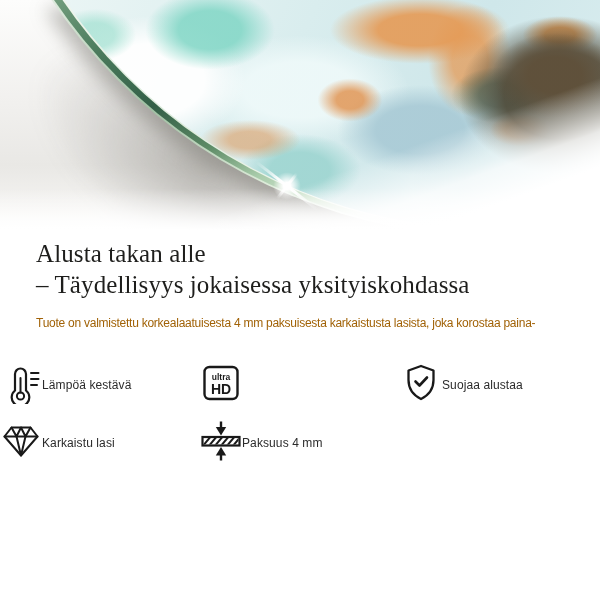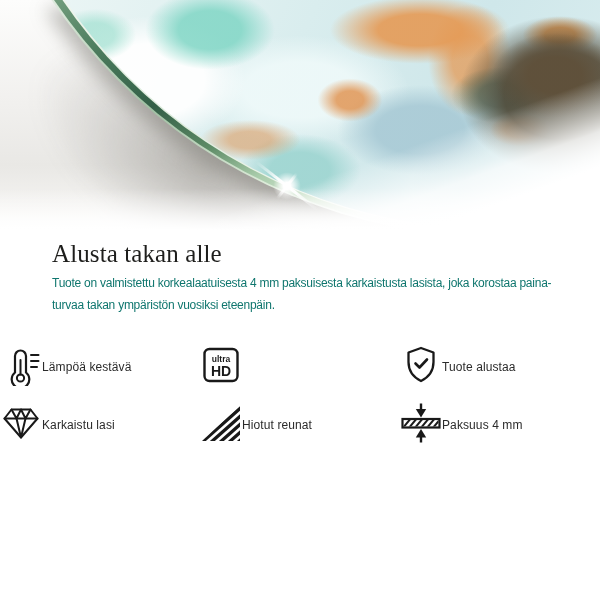--- a/index.html
+++ b/index.html
@@ -71,29 +71,29 @@
     filter:blur(0.4px);
   }
   .sparkle .ray1{width:78px;transform:translate(-50%,-50%) rotate(38deg);}
   .sparkle .ray2{width:32px;transform:translate(-50%,-50%) rotate(128deg);}
   .sparkle .core{
     position:absolute;left:-14px;top:-14px;width:28px;height:28px;border-radius:50%;
     background:radial-gradient(circle,#ffffff 0 18%,rgba(255,255,255,0.65) 38%,rgba(255,255,255,0) 70%);
   }
 
   
-  .content{padding:0 10px 0 52px;}
+  .content{padding:0 10px 0 36px;}
   h1.title{
     margin:8px 0 0 0;
     font-family:"Liberation Serif","DejaVu Serif",serif;
     font-weight:400;font-size:25px;line-height:31px;color:#1e1e1c;
     letter-spacing:0.1px;
   }
   .desc{
-    margin-top:3px;color:#0f766e;font-size:12px;line-height:22px;letter-spacing:-0.25px;
+    margin-top:12px;color:#a16207;font-size:12px;line-height:22px;letter-spacing:-0.25px;
   }
   .desc .dline{white-space:nowrap;}
 
   
   .features{
     margin-top:28px;width:600px;
     display:grid;grid-template-columns:1fr 1fr 1fr;row-gap:16px;
   }
   .feature{display:flex;flex-direction:row;align-items:center;}
   .feature svg{display:block;}
@@ -115,25 +115,24 @@
     <div class="hero-fade"></div>
     <div class="sparkle">
       <span class="ray1"></span>
         <span class="ray2"></span>
         <span class="core"></span>
     </div>
   </section>
 
   <div class="content">
 
-    <h1 class="title"><span>Alusta takan alle</span><br></h1>
+    <h1 class="title"><span>Alusta takan alle</span><br><span>– Täydellisyys jokaisessa yksityiskohdassa</span></h1>
 
     <div class="desc">
       <div class="dline">Tuote on valmistettu korkealaatuisesta 4 mm paksuisesta karkaistusta lasista, joka korostaa paina-</div>
-      <div class="dline">turvaa takan ympäristön vuosiksi eteenpäin.</div>
     </div>
   </div>
 
   <div class="features">
 
     <div class="feature">
       <svg width="42" height="42" viewBox="0 0 42 42">
         <g fill="none" stroke="#191919" stroke-width="2.2" stroke-linecap="round">
           <path d="M15,28.5 V12 a5.5,5.5 0 0 1 11,0 V28.5 A8.8,8.8 0 1 1 15,28.5 Z"></path>
           <circle cx="20.5" cy="34" r="3.6" stroke-width="2"></circle>
@@ -154,52 +153,35 @@
       </svg>
     </div>
 
     <div class="feature">
       <svg width="42" height="42" viewBox="0 0 42 42">
         <g fill="none" stroke="#191919" stroke-linejoin="round" stroke-linecap="round">
           <path stroke-width="2.3" d="M21,4 L33.5,8.5 V18 C33.5,27.5 28,33.5 21,37 C14,33.5 8.5,27.5 8.5,18 V8.5 Z"></path>
           <path stroke-width="2.6" d="M15.5,19.5 L19.5,23.5 L27,15.5"></path>
         </g>
       </svg>
-      <div class="flabel">Tuote alustaa</div>
+      <div class="flabel">Suojaa alustaa</div>
     </div>
 
     <div class="feature">
       <svg width="42" height="42" viewBox="0 0 42 42">
         <g fill="none" stroke="#191919" stroke-width="2" stroke-linejoin="round" stroke-linecap="round">
           <path d="M11.5,7.5 H30.5 L37.5,16.5 L21,35.5 L4.5,16.5 Z"></path>
           <path d="M4.5,16.5 H37.5"></path>
           <path d="M11.5,7.5 L16.5,16.5 L21,7.5 L25.5,16.5 L30.5,7.5"></path>
           <path d="M16.5,16.5 L21,35.5 M25.5,16.5 L21,35.5"></path>
         </g>
       </svg>
       <div class="flabel">Karkaistu lasi</div>
     </div>
 
-    <div class="feature">
-      <svg width="42" height="42" viewBox="0 0 42 42">
-        <defs>
-            <clipPath id="triClip">
-              <path d="M2,39 L40,39 L40,3.5 Z"></path>
-            </clipPath>
-          </defs>
-        <g clip-path="url(#triClip)" stroke="#191919" stroke-width="3.3">
-          <line x1="0" y1="42" x2="42" y2="4.7"></line>
-          <line x1="0" y1="50" x2="42" y2="12.7"></line>
-          <line x1="0" y1="58" x2="42" y2="20.7"></line>
-          <line x1="0" y1="66" x2="42" y2="28.7"></line>
-          <line x1="0" y1="74" x2="42" y2="36.7"></line>
-        </g>
-      </svg>
-      <div class="flabel">Hiotut reunat</div>
-    </div>
 
     <div class="feature">
       <svg width="42" height="42" viewBox="0 0 42 42">
         <defs>
             <clipPath id="barClip">
               <rect x="3.5" y="18" width="35" height="6.5"></rect>
             </clipPath>
           </defs>
         <g clip-path="url(#barClip)" stroke="#191919" stroke-width="2">
           <line x1="2" y1="27" x2="12" y2="15"></line>

